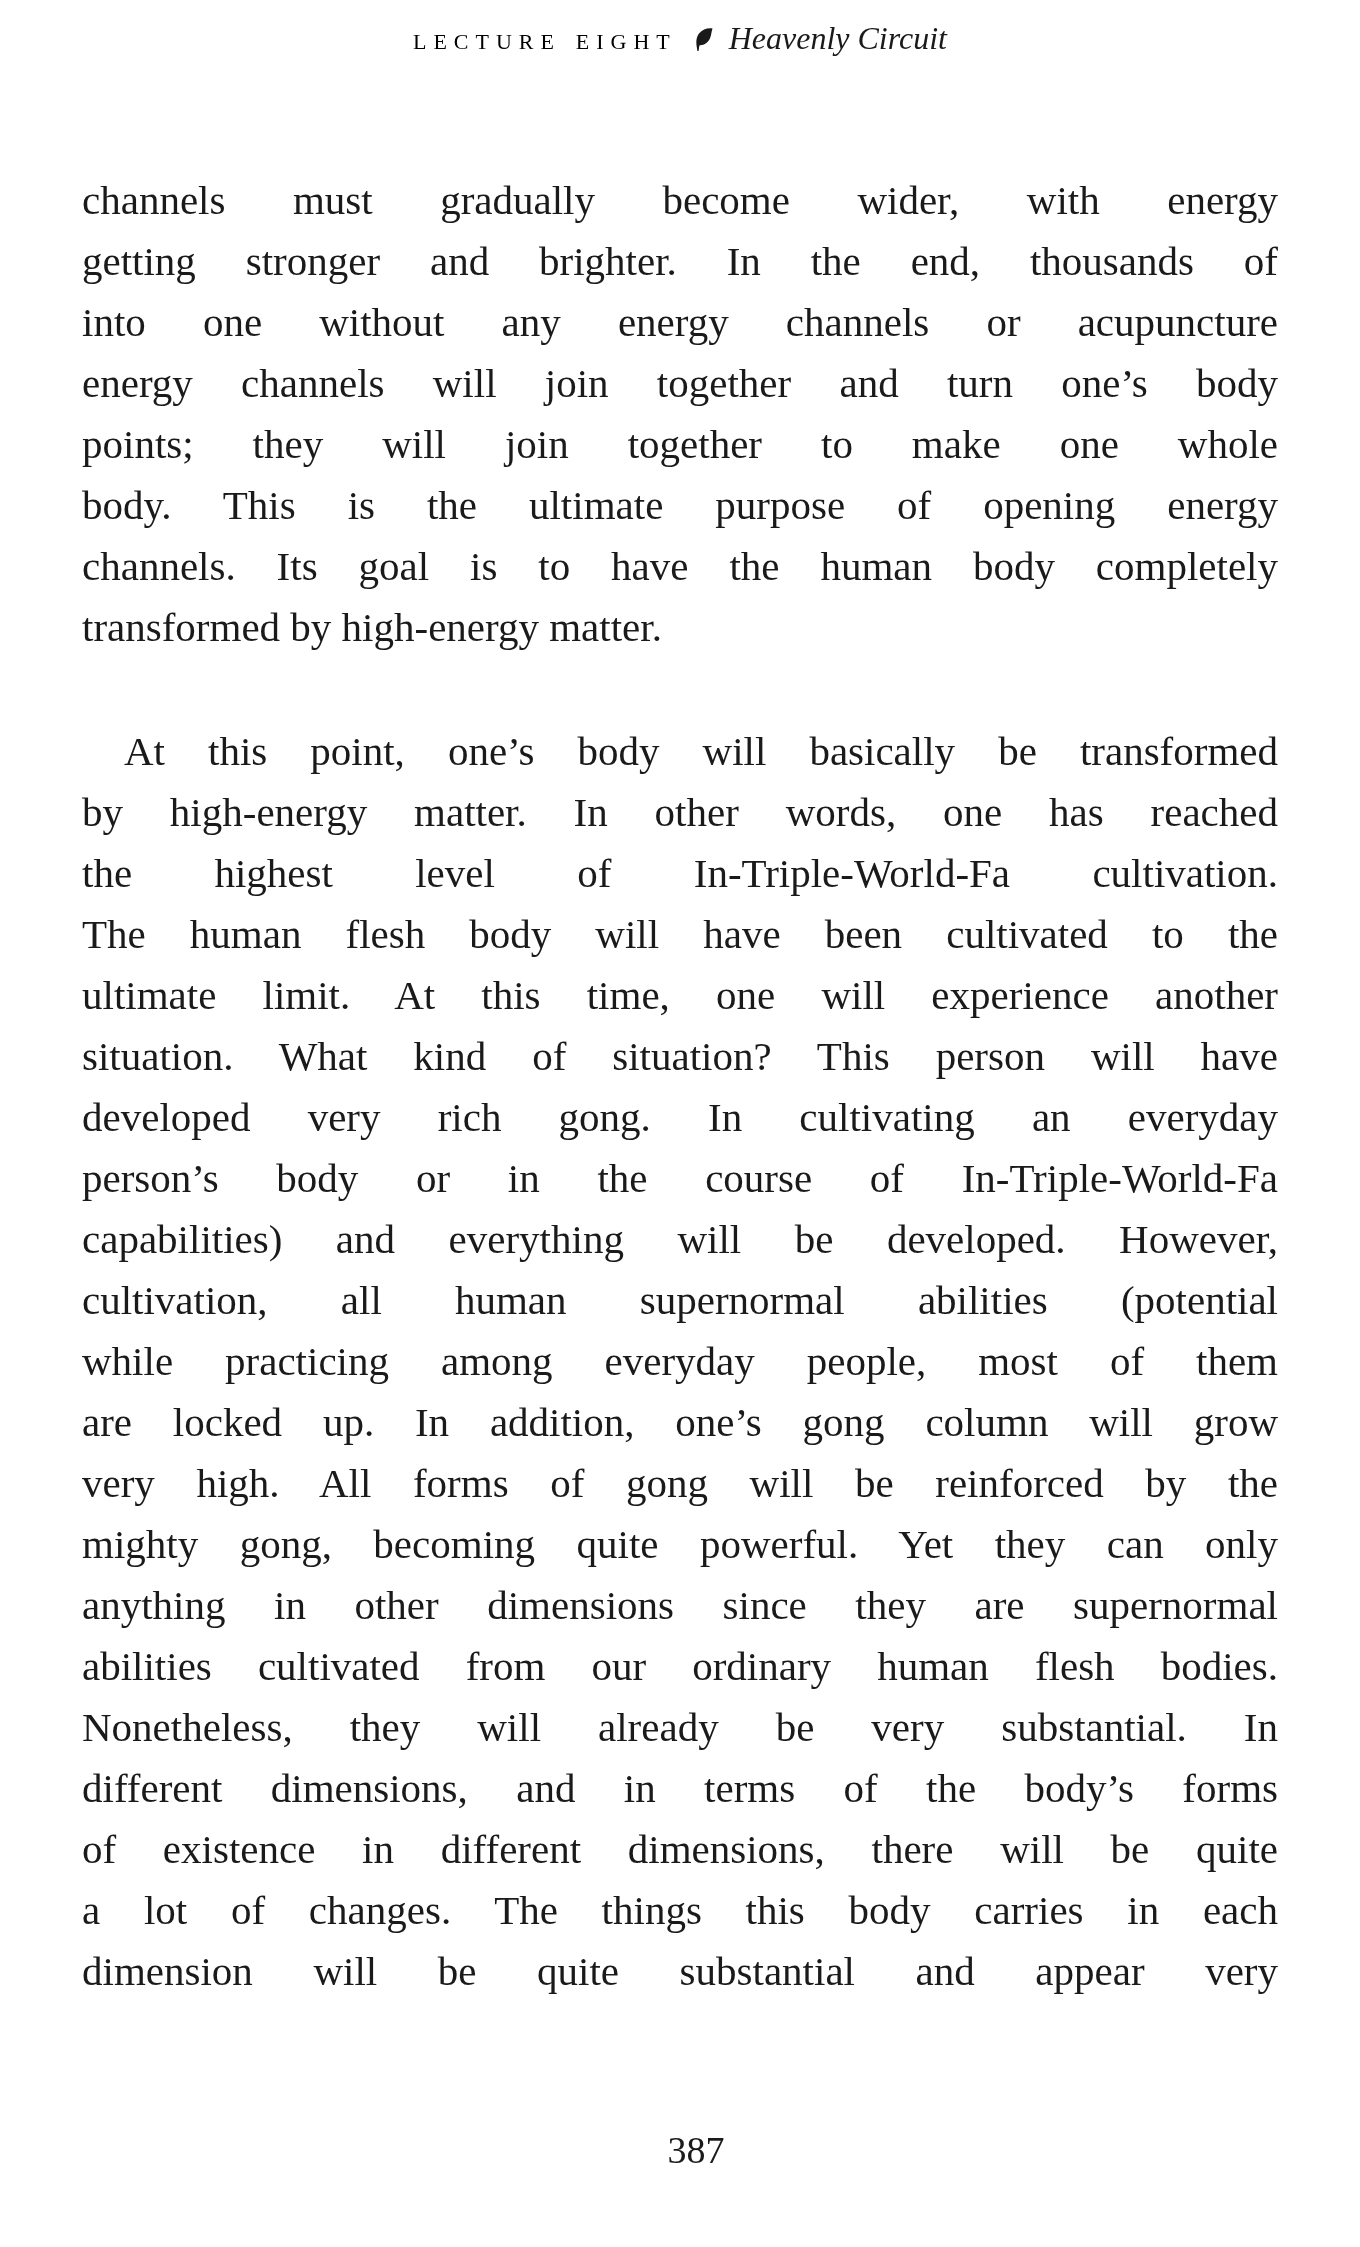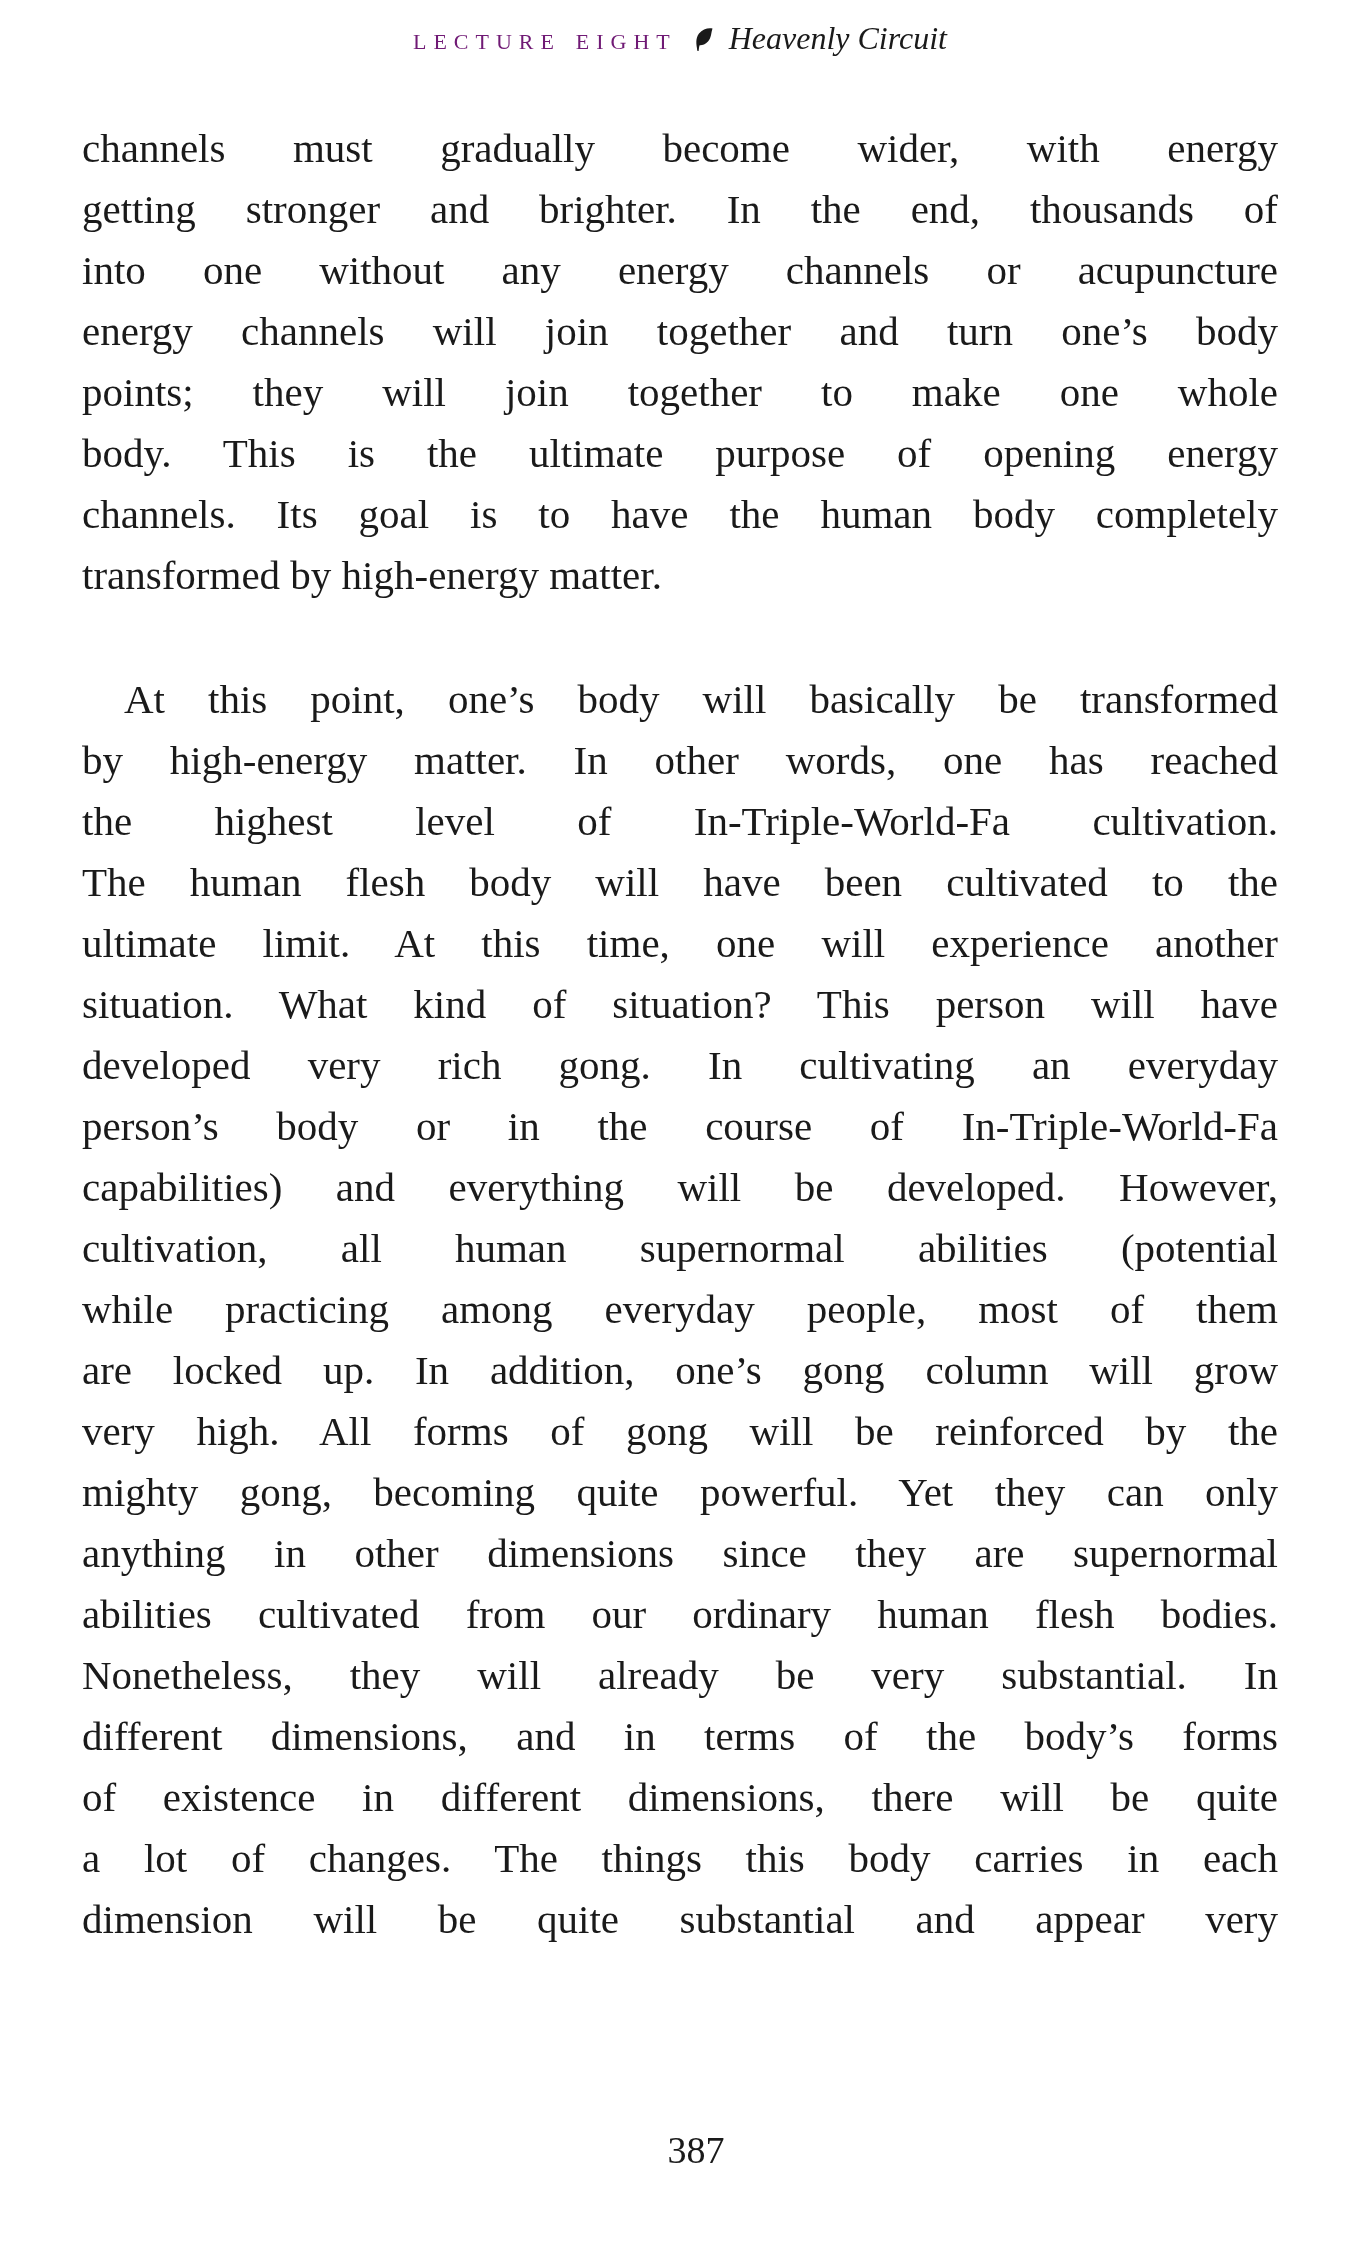--- a/index.html
+++ b/index.html
@@ -22,36 +22,36 @@
     justify-content: center;
     align-items: baseline;
     gap: 14px;
     height: 50px;
   }
   .lecture-label {
     font-variant: small-caps;
     text-transform: lowercase;
     font-size: 31px;
     letter-spacing: 7px;
-    color: #701a75;
+    color: #000000;
   }
   .ornament {
     position: relative;
     top: 3px;
     width: 24px;
     height: 26px;
     flex: 0 0 auto;
   }
   .header-title {
     font-style: italic;
     font-size: 32px;
     color: #1a1a1a;
   }
   .body-text {
-    margin: 48px 82px 0 82px;
+    margin: 100px 82px 0 82px;
     font-size: 41px;
     line-height: 61px;
   }
   .paragraph + .paragraph {
     margin-top: 63px;
     font-family: Liberation Serif, serif;
   }
   .line {
     text-align: justify;
     text-align-last: justify;

